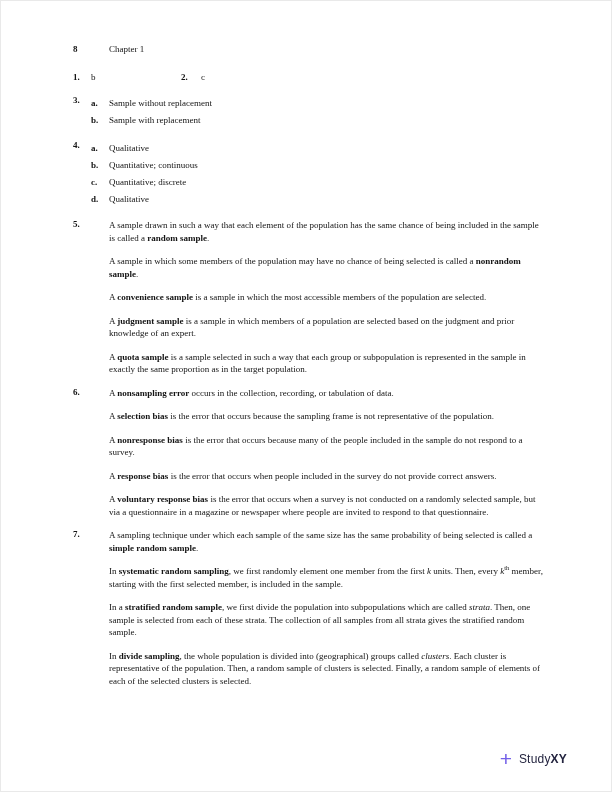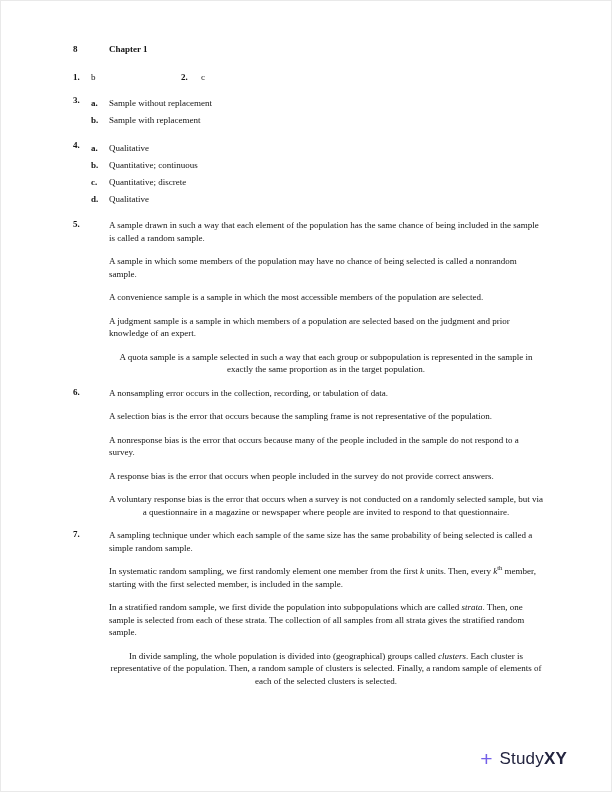--- a/index.html
+++ b/index.html
@@ -12,56 +12,56 @@
     border: 1px solid #e9e9e9;
     font-family: "Liberation Serif", serif;
     font-size: 9px;
     color: #141414;
     position: relative;
     padding: 42px 68px 0 72px;
     overflow: hidden;
   }
   .page-header { display: flex; margin-bottom: 17px; line-height: 12px; }
   .page-num { width: 36px; font-weight: bold; }
-  .chapter { font-weight: bold; }
+  .chapter { font-weight: normal; }
 
   .item { position: relative; padding-left: 36px; margin-bottom: 11px; }
   .item-num { position: absolute; left: 0; top: 0; font-weight: bold; }
 
   
   .inline-row { height: 12px; }
   .inline-row .item-num, .inline-row .ans-text { position: absolute; top: 0; }
   .inline-row .item-num.pos0 { left: 0; }
   .inline-row .ans-text.pos0 { left: 18px; }
   .inline-row .item-num.pos1 { left: 108px; }
   .inline-row .ans-text.pos1 { left: 128px; }
 
   
   .subitem { position: relative; line-height: 17px; }
   .letter { position: absolute; left: -18px; font-weight: bold; }
 
   
   .para { line-height: 12.5px; margin-bottom: 11px; }
-  .para:last-child { margin-bottom: 0; text-align: center; }
-  .b { font-weight: normal; }
+  .para:last-child { margin-bottom: 0; }
+  .b { font-weight: bold; }
   .i { font-style: italic; }
   sup.sup { font-size: 6.5px; line-height: 0; }
 
   
   .brand {
     position: absolute;
     right: 44px;
     bottom: 22px;
     display: flex;
     align-items: center;
     gap: 7px;
     font-family: "Liberation Sans", sans-serif;
   }
   .brand-plus { font-size: 21px; line-height: 20px; font-weight: normal; }
-  .brand-study { font-size: 17px; letter-spacing: 0.2px; }
+  .brand-study { font-size: 12px; letter-spacing: 0.2px; }
   .brand-study .bold { font-weight: bold; }
 </style>
 </head>
 <body>
 
 <div class="page">
   <header class="page-header">
     <span class="page-num">8</span>
     <span class="chapter">Chapter 1</span>
   </header>

